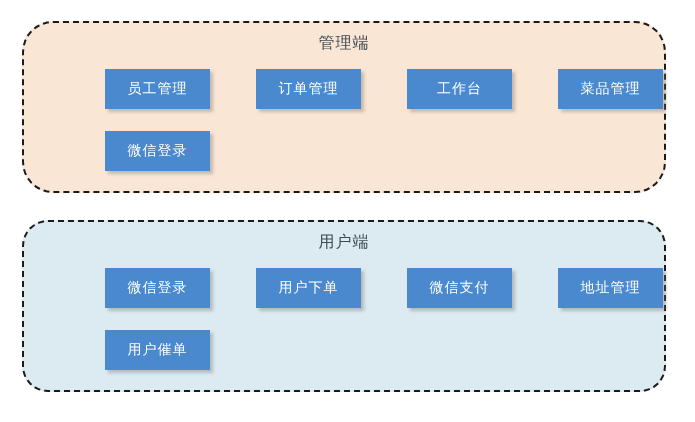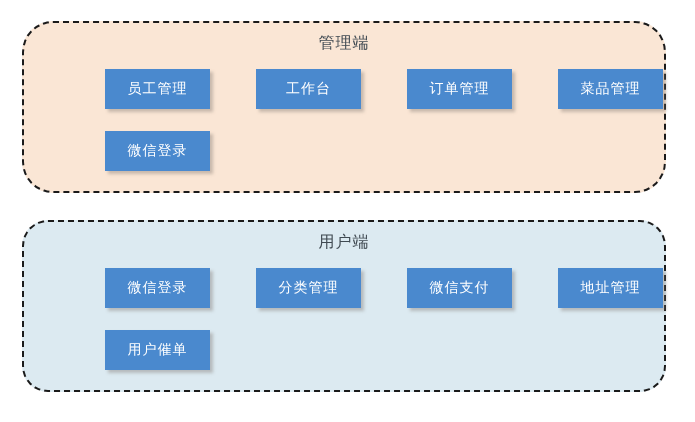--- a/index.html
+++ b/index.html
@@ -91,31 +91,31 @@
 </style>
 </head>
 <body>
 
 <div class="diagram">
 
   <div class="group group-admin">
     <div class="group-title">管理端</div>
     <div class="node-grid">
       <div class="node">员工管理</div>
+      <div class="node">订单管理</div>
       <div class="node">工作台</div>
-      <div class="node">订单管理</div>
       <div class="node">菜品管理</div>
       <div class="node">微信登录</div>
     </div>
   </div>
 
   <div class="group group-user">
     <div class="group-title">用户端</div>
     <div class="node-grid">
       <div class="node">微信登录</div>
-      <div class="node">分类管理</div>
+      <div class="node">用户下单</div>
       <div class="node">微信支付</div>
       <div class="node">地址管理</div>
       <div class="node">用户催单</div>
     </div>
   </div>
 
 </div>
 
 </body></html>

